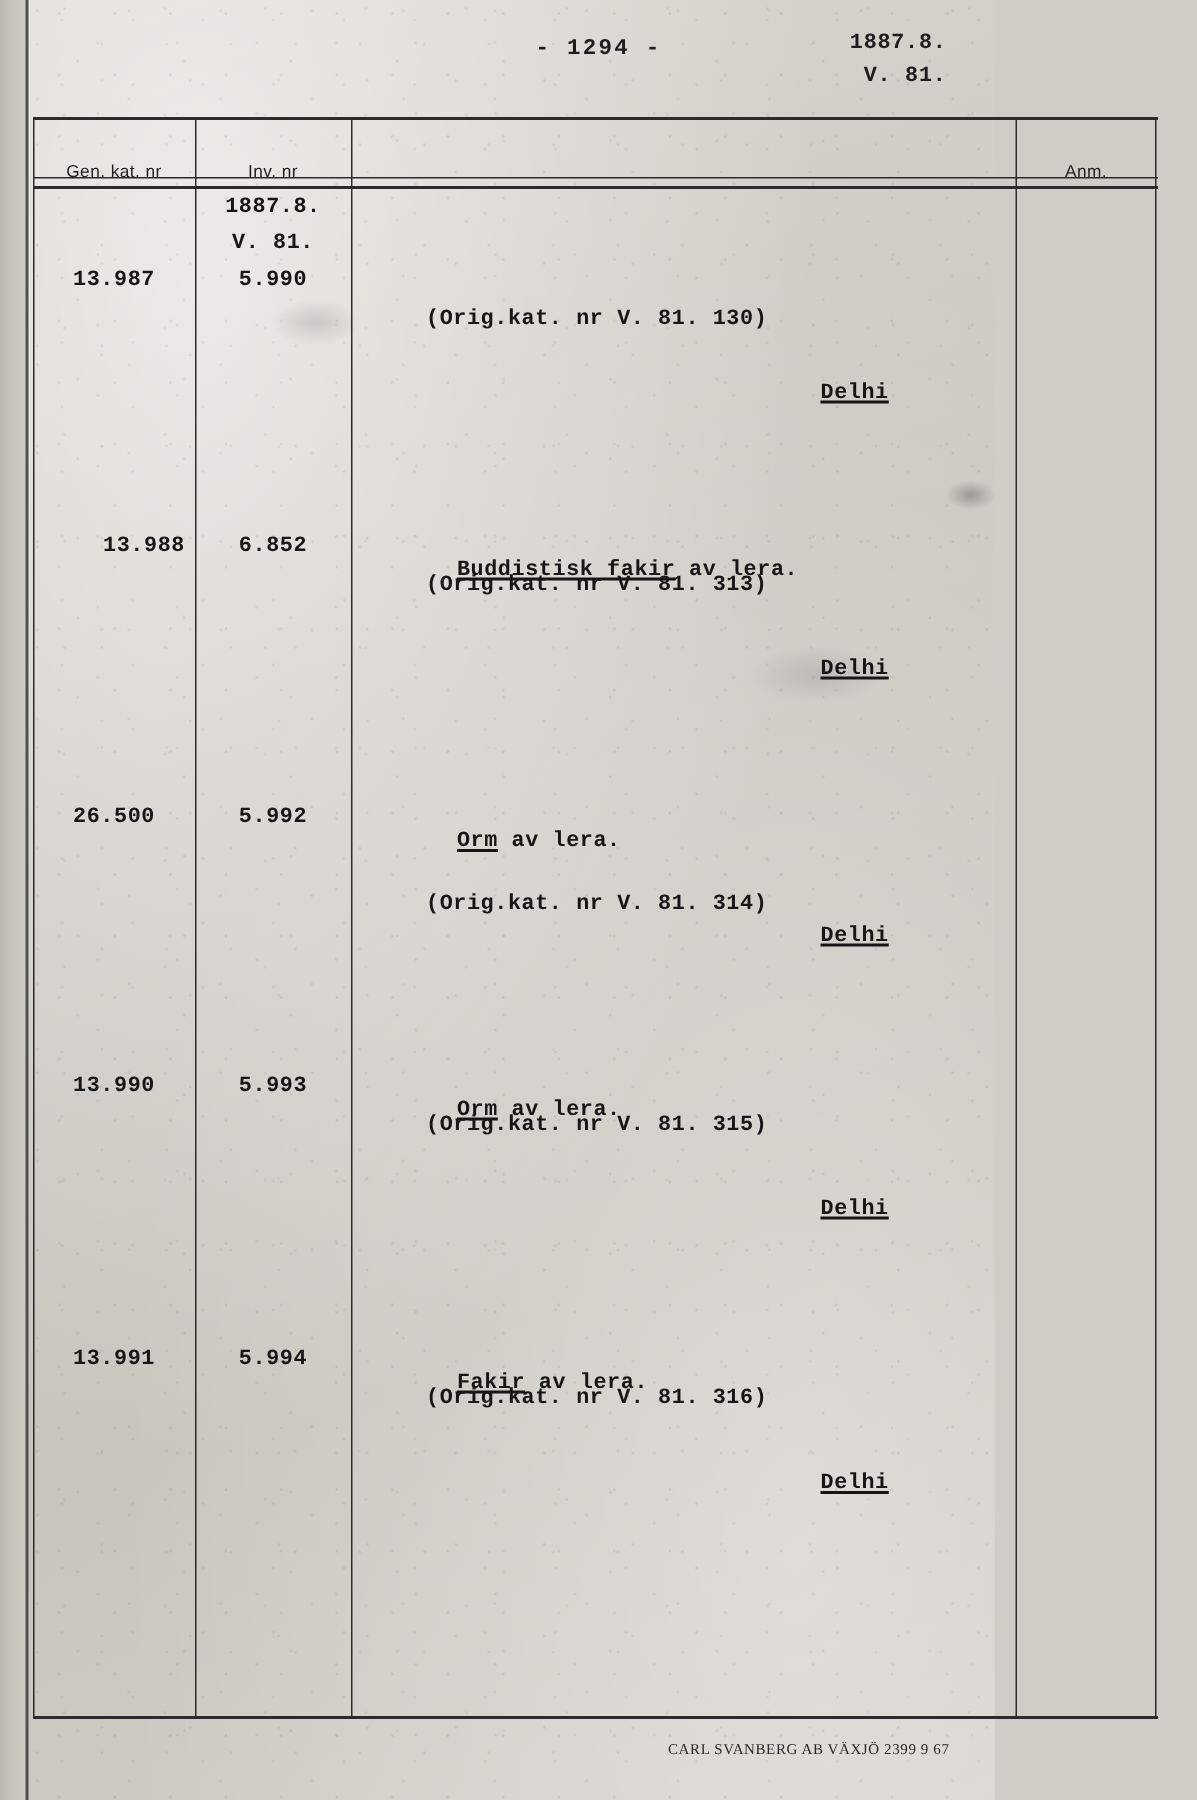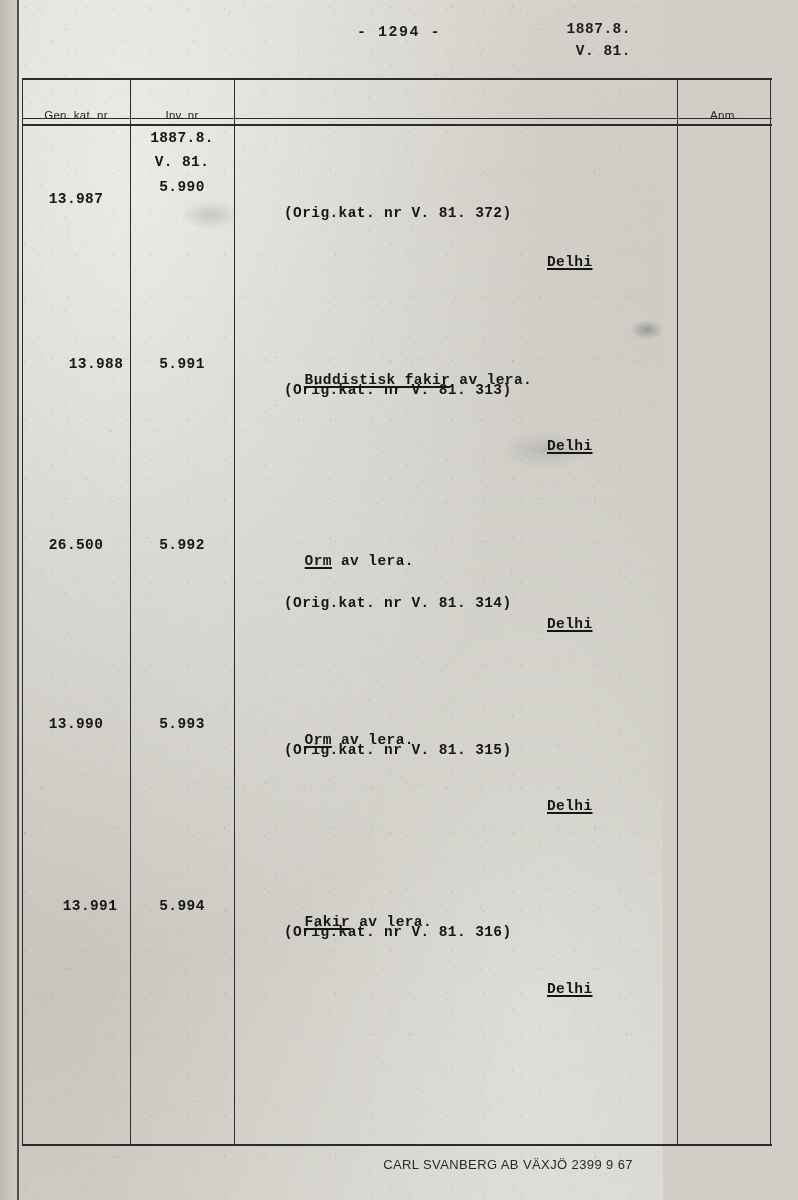--- a/index.html
+++ b/index.html
@@ -126,22 +126,22 @@
   }
   .gen { width: 108px; text-align: center; }
   .inv { width: 96px; text-align: center; }
   .ul { text-decoration: underline; text-decoration-thickness: 1.6px; text-underline-offset: 2px; }
   .place { position: absolute; }
 
   .footer-credit {
     position: absolute;
     right: 30px;
     bottom: 28px;
-    font-family: Liberation Sans, sans-serif;
-    font-size: 13px;
+    font-family: Liberation Serif, serif;
+    font-size: 10px;
     letter-spacing: 0.4px;
     color: #2a2a2a;
   }
   .smudge {
     position: absolute;
     border-radius: 50%;
     pointer-events: none;
   }
 </style>
 </head>
@@ -175,27 +175,27 @@
     <div class="rule rule-v" style="left:655px;"></div>
     <div class="rule rule-v" style="left:748px;"></div>
 
     <div class="colhead" style="left:0;width:108px;">Gen. kat. nr</div>
     <div class="colhead" style="left:112px;width:96px;">Inv. nr</div>
     <div class="colhead" style="left:657px;width:90px;">Anm.</div>
 
     <div class="cell mono inv" style="left:112px;top:52px;">1887.8.</div>
     <div class="cell mono inv" style="left:112px;top:76px;">V. 81.</div>
 
-    <div class="cell mono gen" style="left:0;top:101px;margin-top:12px;">13.987</div>
+    <div class="cell mono gen" style="left:0;top:101px;">13.987</div>
     <div class="cell mono inv" style="left:112px;top:101px;">5.990</div>
-    <div class="cell mono" style="left:262px;top:127px;">(Orig.kat. nr V. 81. 372)</div>
+    <div class="cell mono" style="left:262px;top:127px;">(Orig.kat. nr V. 81. 130)</div>
     <div class="cell mono ul place" style="left:525px;top:176px;">Delhi</div>
 
     <div class="cell mono gen" style="left:0;top:278px;margin-left:20px;">13.988</div>
-    <div class="cell mono inv" style="left:112px;top:278px;">5.991</div>
+    <div class="cell mono inv" style="left:112px;top:278px;">6.852</div>
     <div class="cell mono" style="left:228px;top:278px;">
       <span class="ul">Buddistisk fakir</span><span> av lera.</span>
     </div>
     <div class="cell mono" style="left:262px;top:304px;">(Orig.kat. nr V. 81. 313)</div>
     <div class="cell mono ul place" style="left:525px;top:360px;">Delhi</div>
 
     <div class="cell mono gen" style="left:0;top:459px;">26.500</div>
     <div class="cell mono inv" style="left:112px;top:459px;">5.992</div>
     <div class="cell mono" style="left:228px;top:459px;">
       <span class="ul">Orm</span><span> av lera.</span>
@@ -204,21 +204,21 @@
     <div class="cell mono ul place" style="left:525px;top:538px;">Delhi</div>
 
     <div class="cell mono gen" style="left:0;top:638px;">13.990</div>
     <div class="cell mono inv" style="left:112px;top:638px;">5.993</div>
     <div class="cell mono" style="left:228px;top:638px;">
       <span class="ul">Orm</span><span> av lera.</span>
     </div>
     <div class="cell mono" style="left:262px;top:664px;">(Orig.kat. nr V. 81. 315)</div>
     <div class="cell mono ul place" style="left:525px;top:720px;">Delhi</div>
 
-    <div class="cell mono gen" style="left:0;top:820px;margin-left:14px;">13.991</div>
+    <div class="cell mono gen" style="left:0;top:820px;">13.991</div>
     <div class="cell mono inv" style="left:112px;top:820px;">5.994</div>
     <div class="cell mono" style="left:228px;top:820px;">
       <span class="ul">Fakir</span><span> av lera.</span>
     </div>
     <div class="cell mono" style="left:262px;top:846px;">(Orig.kat. nr V. 81. 316)</div>
     <div class="cell mono ul place" style="left:525px;top:903px;">Delhi</div>
   </div>
 
   <div class="footer-credit">CARL SVANBERG AB VÄXJÖ   2399 9 67</div>
 </div>

